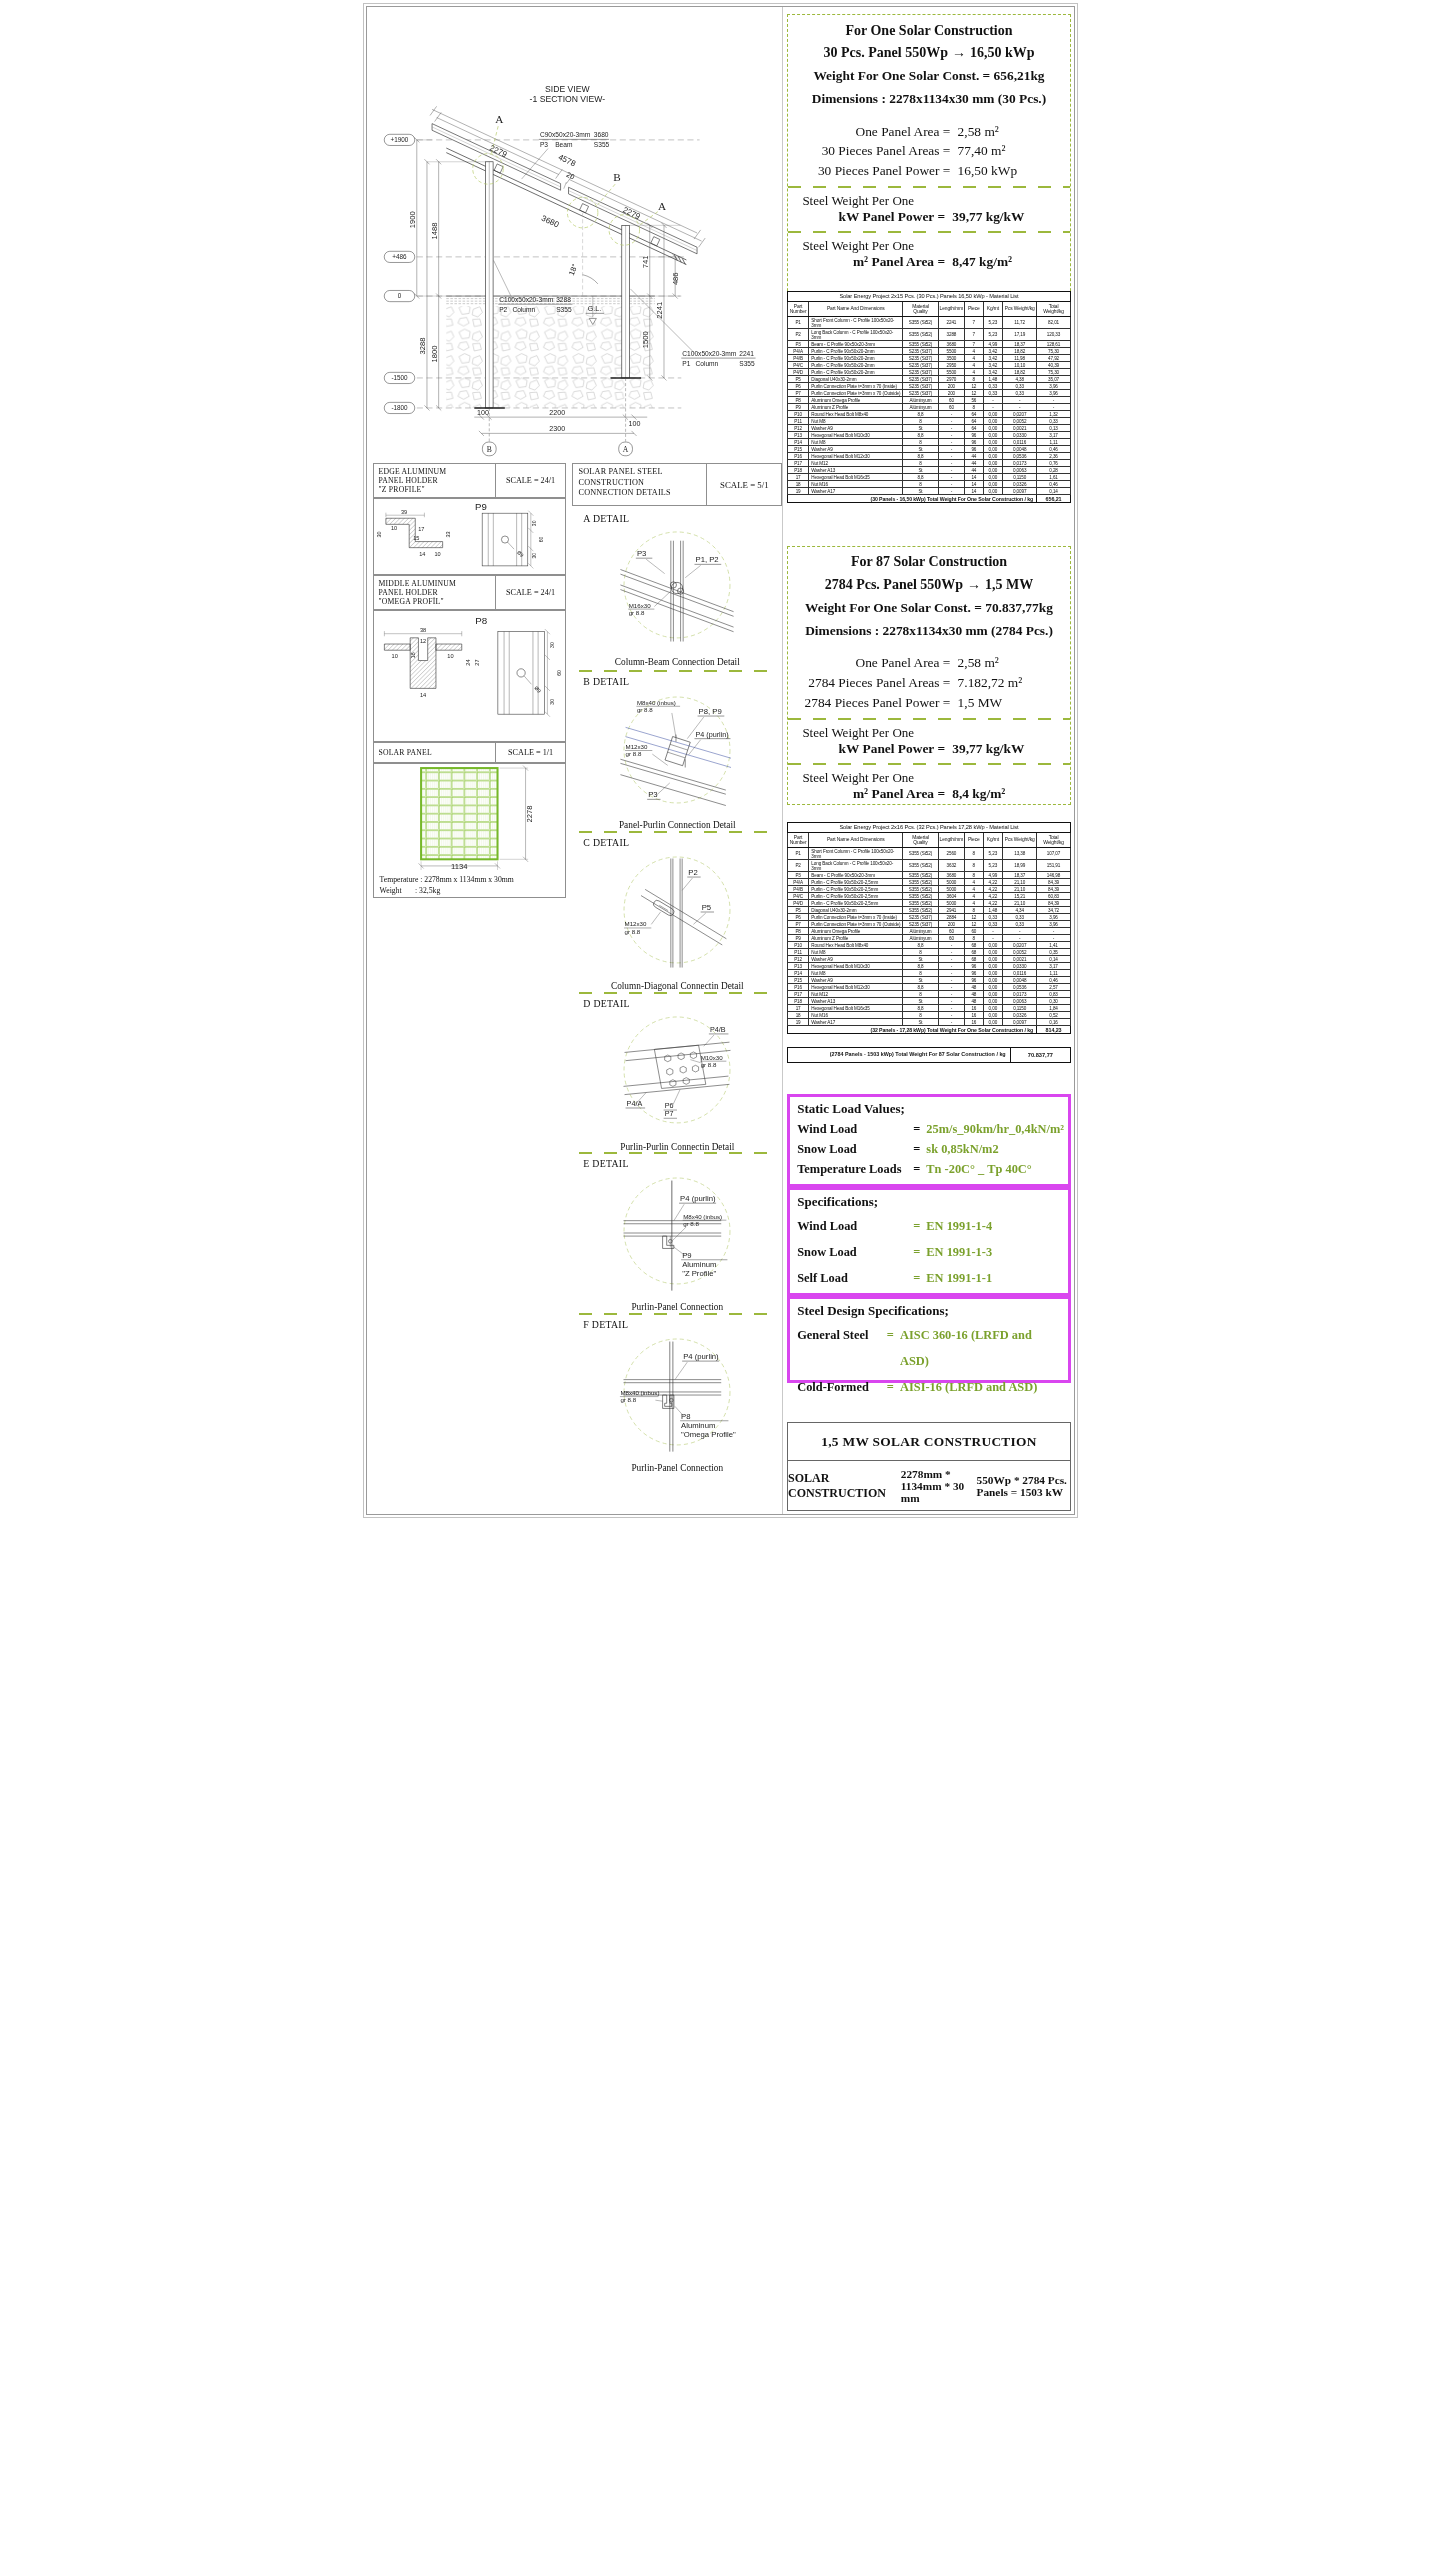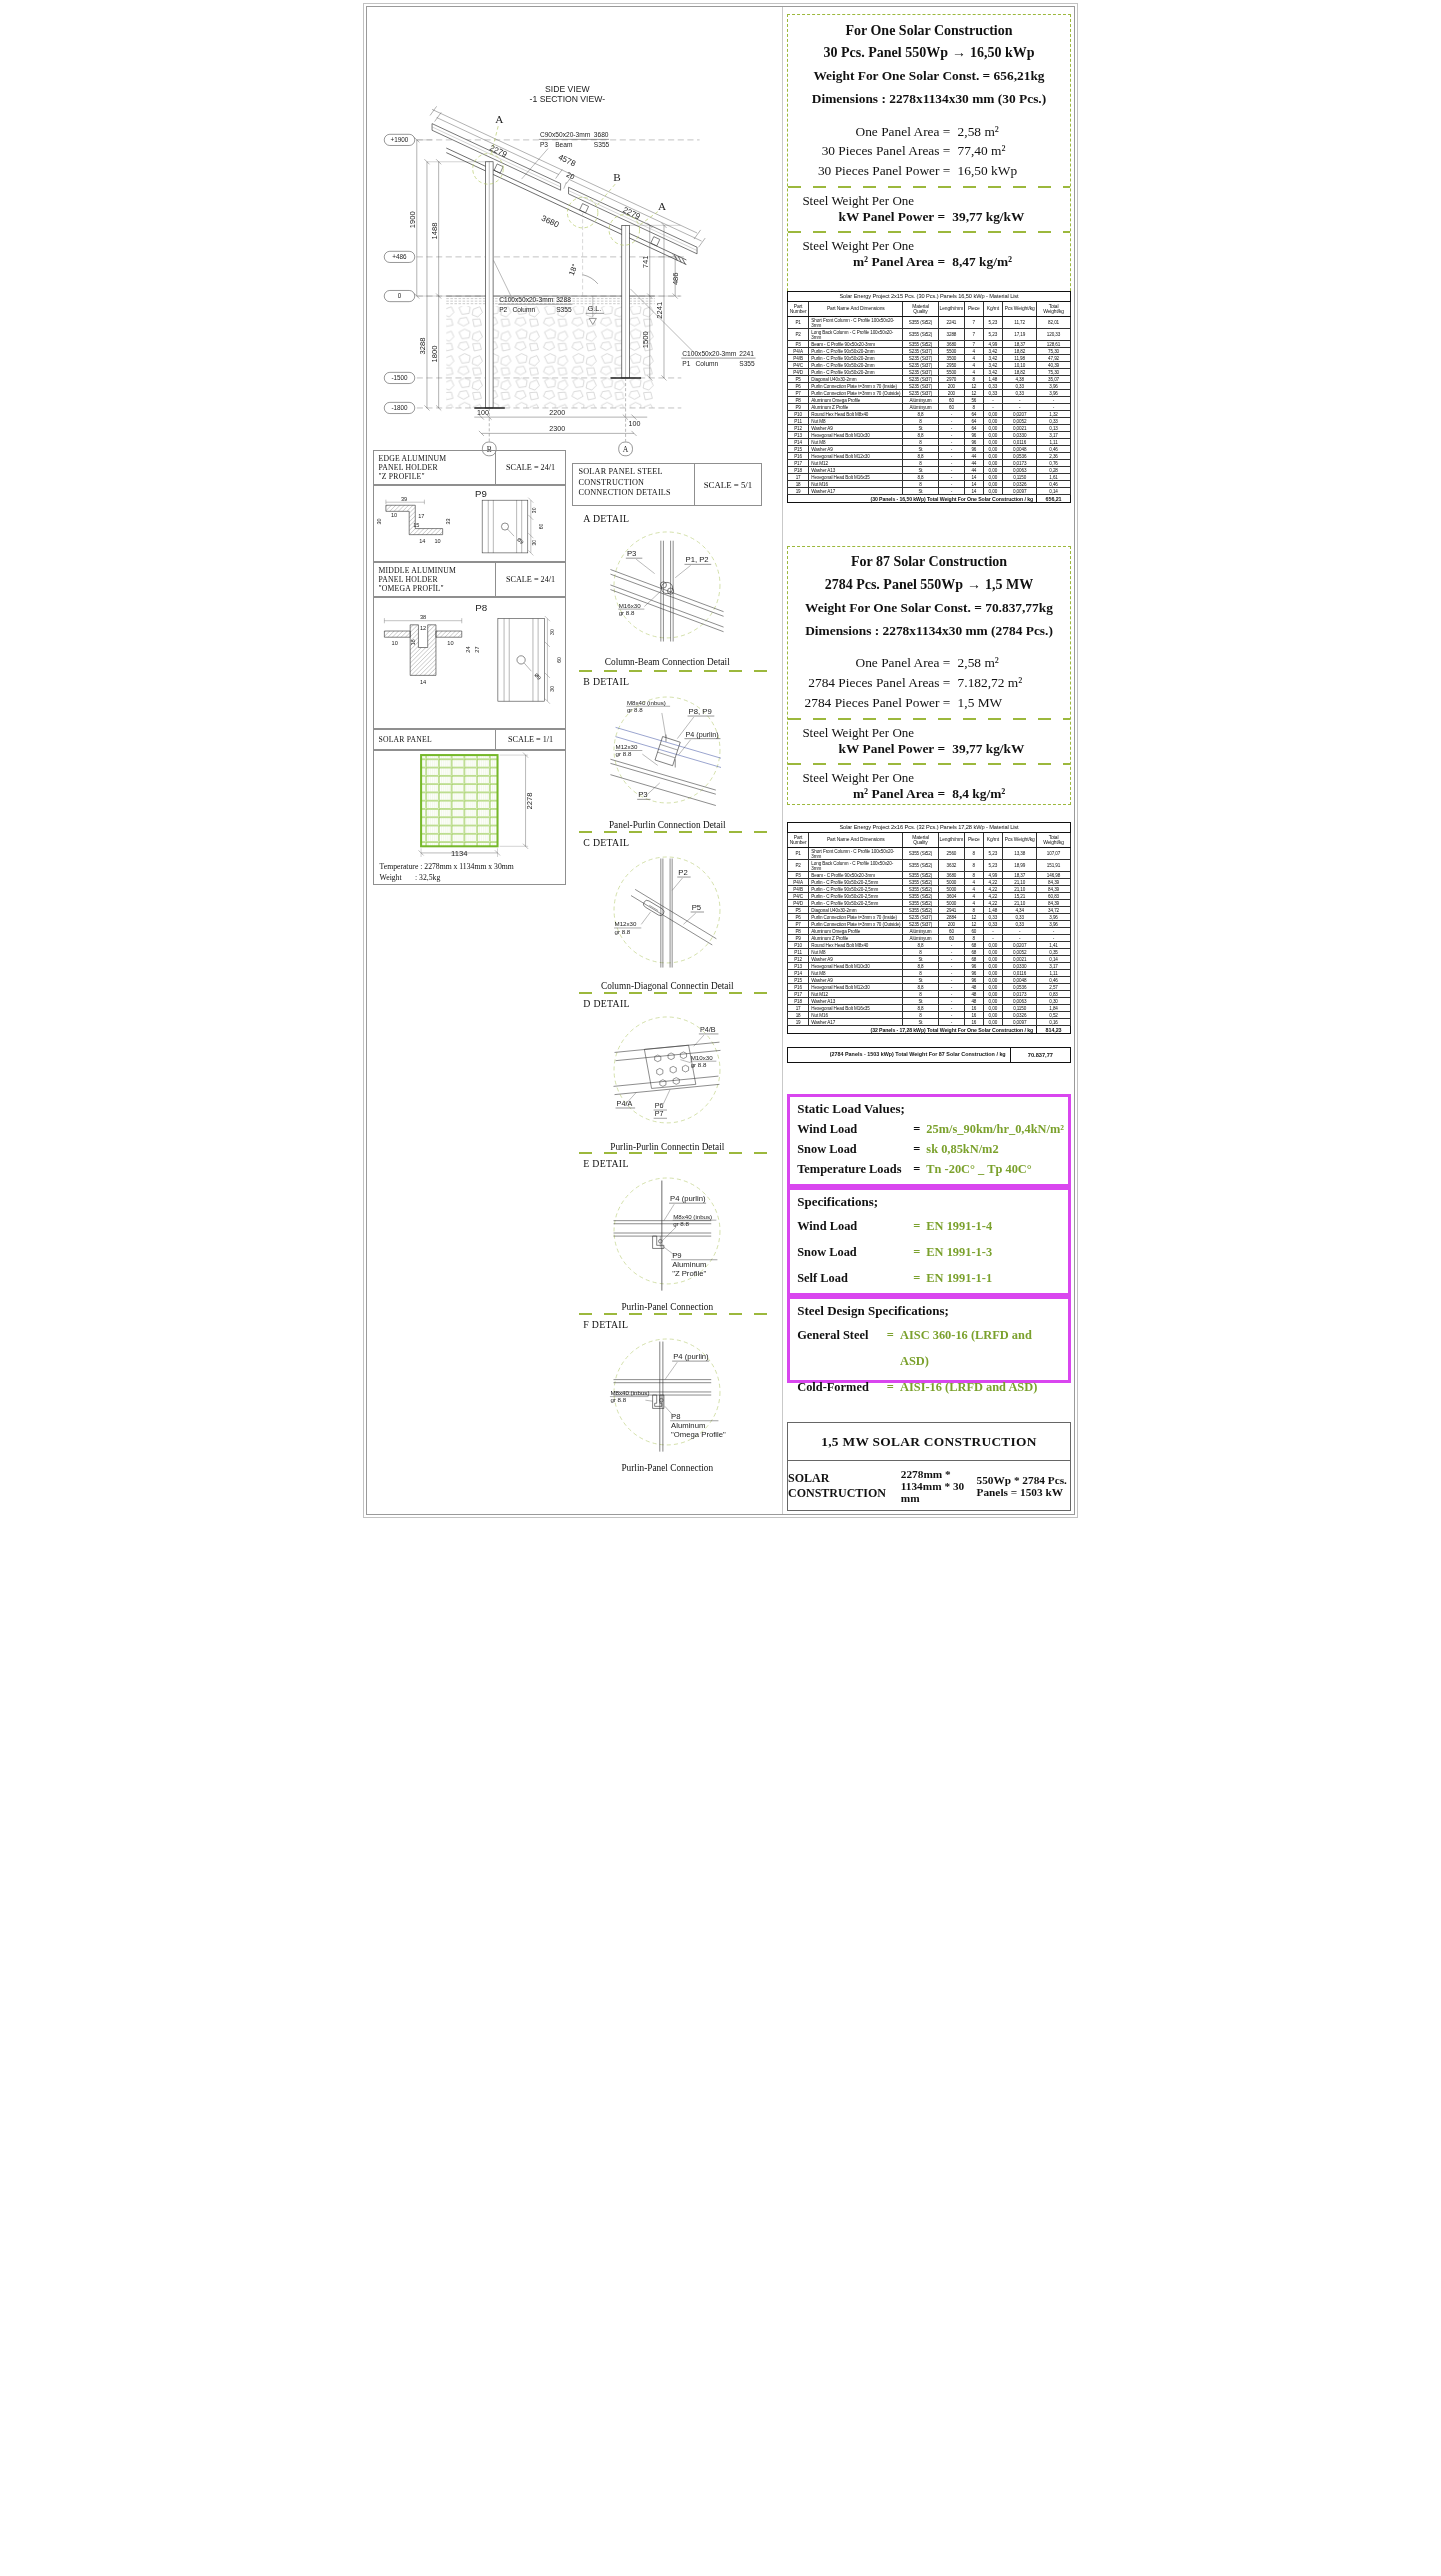--- a/index.html
+++ b/index.html
@@ -11,29 +11,29 @@
   .sheet{position:relative;width:721px;height:1521px;background:#fff;margin:0 auto;overflow:hidden}
   .frame-outer{position:absolute;inset:2.6px;border:0.5px solid #c2c2c2;pointer-events:none}
   .frame-inner{position:absolute;inset:5.7px;border:1.5px solid var(--frame);pointer-events:none}
   .vdivider{position:absolute;left:422px;top:7.2px;bottom:7.2px;width:1px;background:#c9c9c9}
 
   .left-area{position:absolute;left:10.3px;top:10.3px;width:412px;height:1502px}
   svg text{font-family:"Liberation Sans",sans-serif;fill:#222}
   .ser{font-family:"Liberation Serif",serif}
 
   
-  .profiles-col{position:absolute;left:3.1px;top:440px;width:193px}
+  .profiles-col{position:absolute;left:3.1px;top:453px;width:193px}
   .pbox{border:1px solid #8f8f8f;background:#fff;position:relative}
   .phead{display:grid;grid-template-columns:63% 37%;border:1px solid #8f8f8f}
   .phead .t{padding:2.6px 4.1px;font-size:7.7px;line-height:1.2;letter-spacing:0.2px}
   .phead .s{border-left:1px solid #8f8f8f;display:flex;align-items:center;justify-content:center;font-size:8.2px}
   .pnotes{font-size:7.7px;line-height:1.45;padding:2.1px 5.2px 4.1px;white-space:pre}
 
   
-  .details-col{position:absolute;left:202px;top:453px;width:190px}
+  .details-col{position:absolute;left:202px;top:453px;width:210px}
   .dhead{display:grid;grid-template-columns:64% 36%;border:1px solid #8f8f8f;height:43px}
   .dhead .t{padding:3.1px 5.2px;font-size:8.2px;line-height:1.28;letter-spacing:0.2px}
   .dhead .s{border-left:1px solid #8f8f8f;display:flex;align-items:center;justify-content:center;font-size:8.8px}
   .detail{position:absolute;left:0;width:100%;height:155px}
   .dlabel{position:absolute;left:11px;top:1px;font-size:9.8px;letter-spacing:0.3px}
   .dcap{position:absolute;left:0;right:0;bottom:0;text-align:center;font-size:9.3px}
   .dart{position:absolute;left:50%;top:11.3px;transform:translateX(-50%)}
   .dsep{position:absolute;left:7.2px;width:196px;height:2.1px;
         background:repeating-linear-gradient(90deg,var(--green) 0 13.4px,transparent 13.4px 25px)}
 

